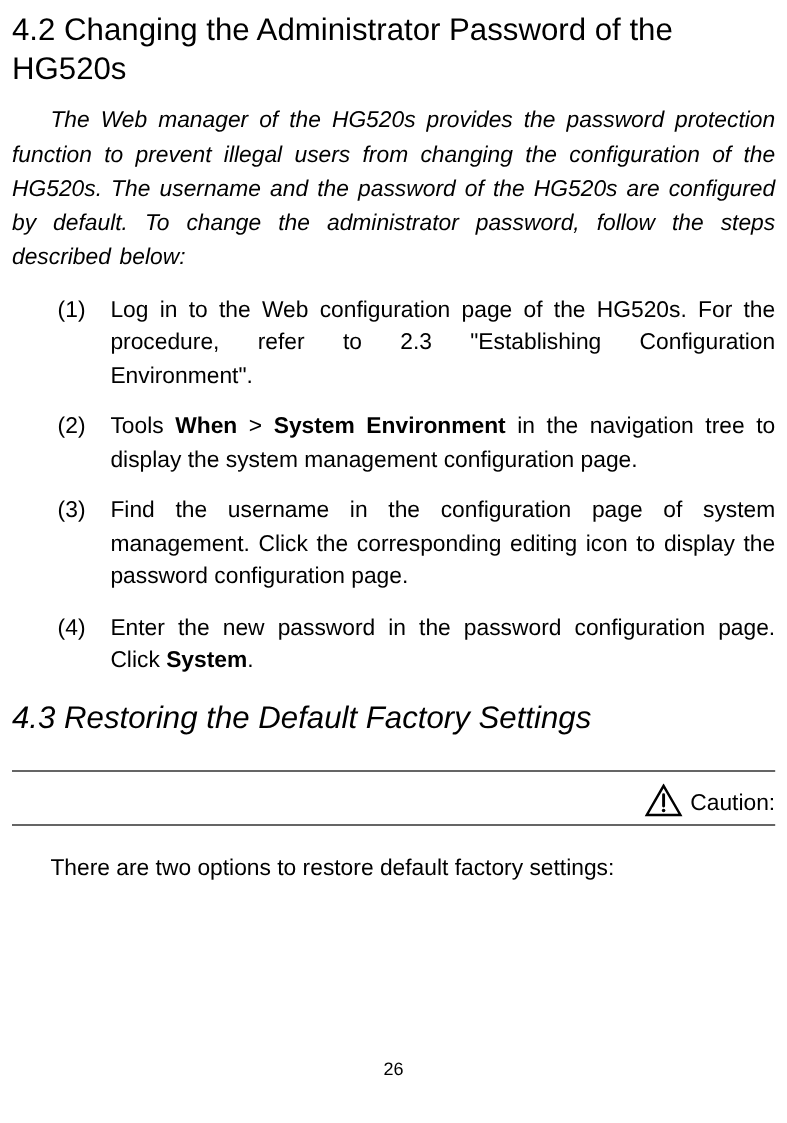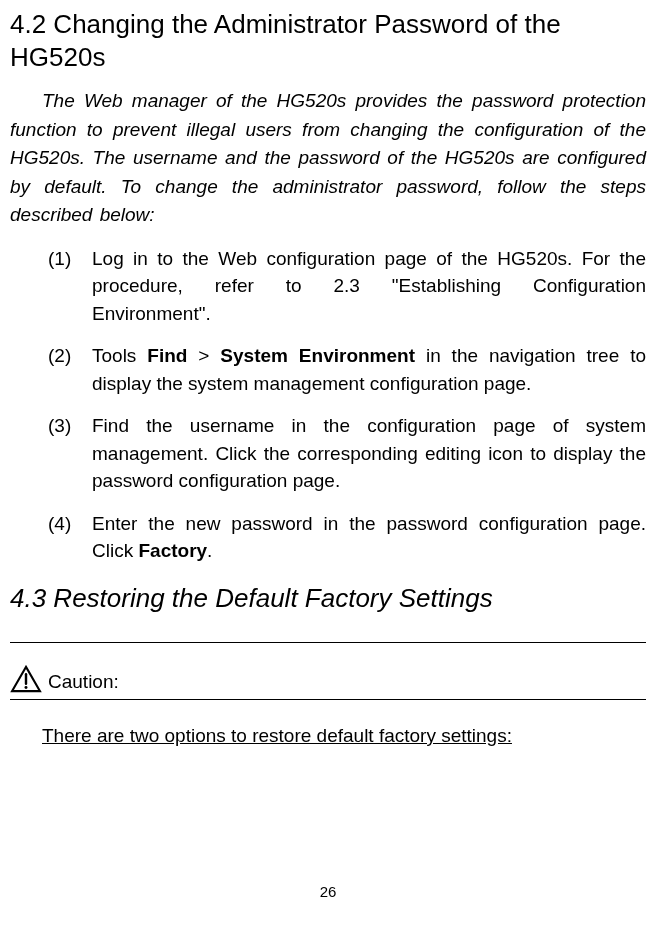--- a/index.html
+++ b/index.html
@@ -66,42 +66,42 @@
     }
     .hr {
       border: none;
       border-top: 1.2px solid #000;
       margin: 0;
     }
     .caution-line {
       display: flex;
       align-items: flex-end;
       gap: 6px;
-      margin-top: 22px;
+      margin-top: 10px;
       margin-bottom: 6px;
+      justify-content: flex-end;
     }
     .warning-icon {
       width: 32px;
       height: 28px;
     }
     .caution-label {
       font-size: 19px;
     }
     .caution-text {
       font-size: 19px;
       line-height: 1.55;
       text-align: justify;
       margin-bottom: 8px;
     }
     .after-caution {
       font-size: 19px;
       line-height: 1.5;
       text-indent: 32px;
       margin-top: 22px;
-      text-decoration: underline;
     }
     .page-number {
       position: absolute;
       bottom: 36px;
       left: 0;
       right: 0;
       text-align: center;
       font-size: 15px;
     }
     .step1 {
@@ -116,27 +116,27 @@
 
 <h2 class="section-heading">4.2  Changing the Administrator Password of the HG520s</h2>
 
 <p class="intro-para intro-justify">The Web manager of the HG520s provides the password protection function to prevent illegal users from changing the configuration of the HG520s. The username and the password of the HG520s are configured by default. To change the administrator password, follow the steps described below:</p>
 
 <ol class="numbered-list">
   <li class="step1">
     <span>Log in to the Web configuration page of the HG520s. For the procedure, refer to 2.3  "Establishing Configuration Environment".</span>
   </li>
   <li>
-    <span>Tools </span><span class="bold">Find</span><span> &gt; </span><span class="bold">System Environment</span><span> in the navigation tree to display the system management configuration page.</span>
+    <span>Tools </span><span class="bold">When</span><span> &gt; </span><span class="bold">System Environment</span><span> in the navigation tree to display the system management configuration page.</span>
   </li>
   <li>
     <span>Find the username in the configuration page of system management. Click the corresponding editing icon to display the password configuration page.</span>
   </li>
   <li>
-    <span>Enter the new password in the password configuration page. Click </span><span class="bold">Factory</span><span>.</span>
+    <span>Enter the new password in the password configuration page. Click </span><span class="bold">System</span><span>.</span>
   </li>
 </ol>
 
 <h2 class="heading-43">4.3  Restoring the Default Factory Settings</h2>
 
 <div class="caution-block">
   <hr class="hr">
   <div class="caution-line">
     <svg class="warning-icon" viewBox="0 0 34 30">
       <polygon points="17,2 32,28 2,28" fill="none" stroke="#000" stroke-width="2.2" stroke-linejoin="miter"></polygon>

